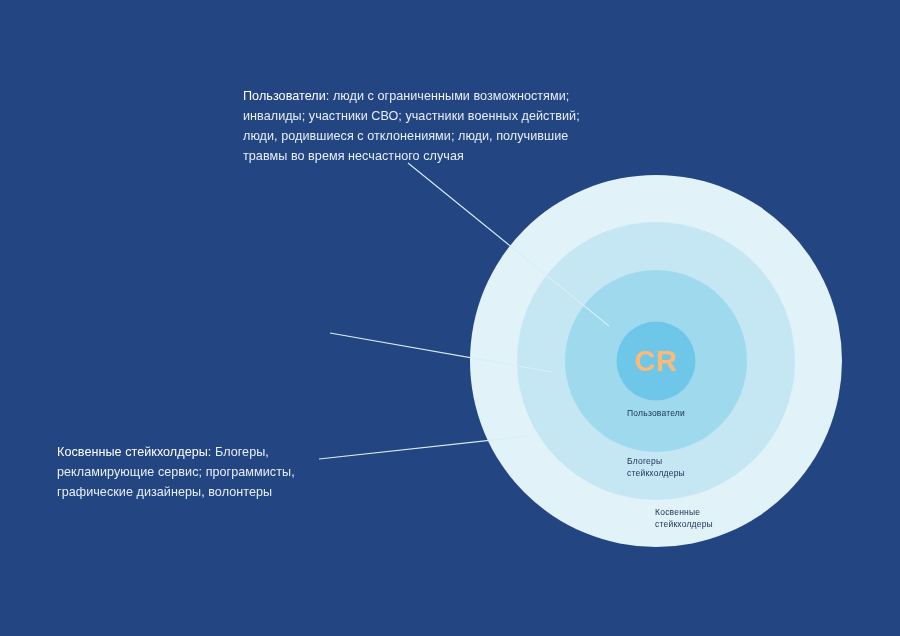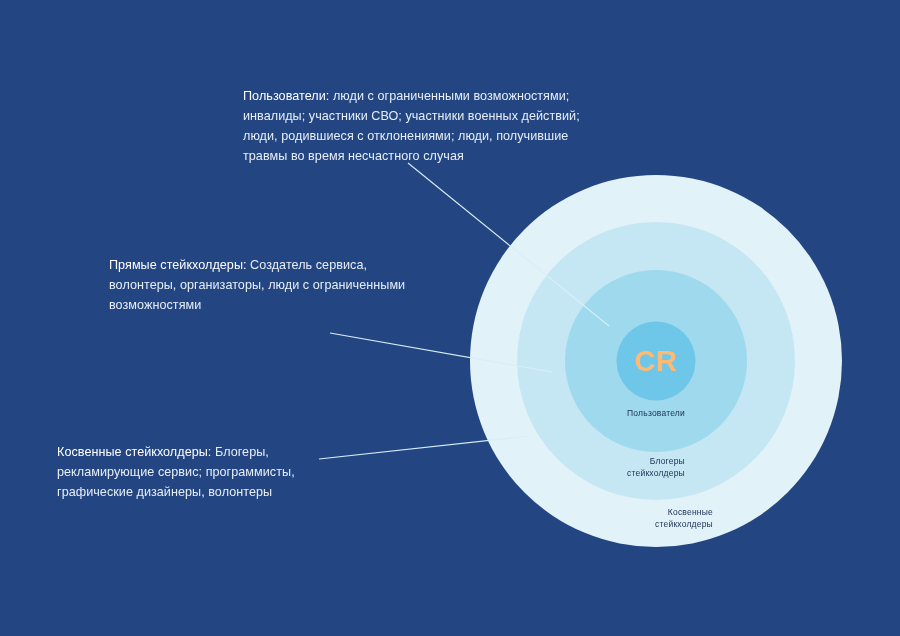--- a/index.html
+++ b/index.html
@@ -47,21 +47,21 @@
   #ring-core {
     left: 656px; top: 361px;
     width: 79px; height: 79px;
     background: #6ec7e9;
   }
 
   
   .ring-label {
     position: absolute;
     transform: translate(-50%, -50%);
-    text-align: right;
+    text-align: left;
     color: #1b2f55;
     font-size: 8.5px;
     line-height: 12px;
     letter-spacing: 0.2px;
     white-space: pre-line;
     pointer-events: none;
   }
   #core-label {
     position: absolute;
     left: 656px; top: 361px;
@@ -125,21 +125,18 @@
   <svg id="leaders" viewBox="0 0 900 636">
     <line x1="408" y1="163" x2="609" y2="326"></line>
     <line x1="330" y1="333" x2="552" y2="372"></line>
     <line x1="319" y1="459" x2="529" y2="436"></line>
   </svg>
 
   <div class="annotation" id="annot-users">
     <span class="lead">Пользователи:</span><span> люди с ограниченными возможностями; инвалиды; участники СВО; участники военных действий; люди, родившиеся с отклонениями; люди, получившие травмы во время несчастного случая</span>
   </div>
 
-  <div class="annotation" id="annot-direct">
-    <span class="lead">Прямые стейкхолдеры:</span><span> Создатель сервиса, волонтеры, организаторы, люди с ограниченными возможностями</span>
-  </div>
 
   <div class="annotation" id="annot-indirect">
     <span class="lead">Косвенные стейкхолдеры:</span><span> Блогеры, рекламирующие сервис; программисты, графические дизайнеры, волонтеры</span>
   </div>
 
 </div>
 
 </body></html>

